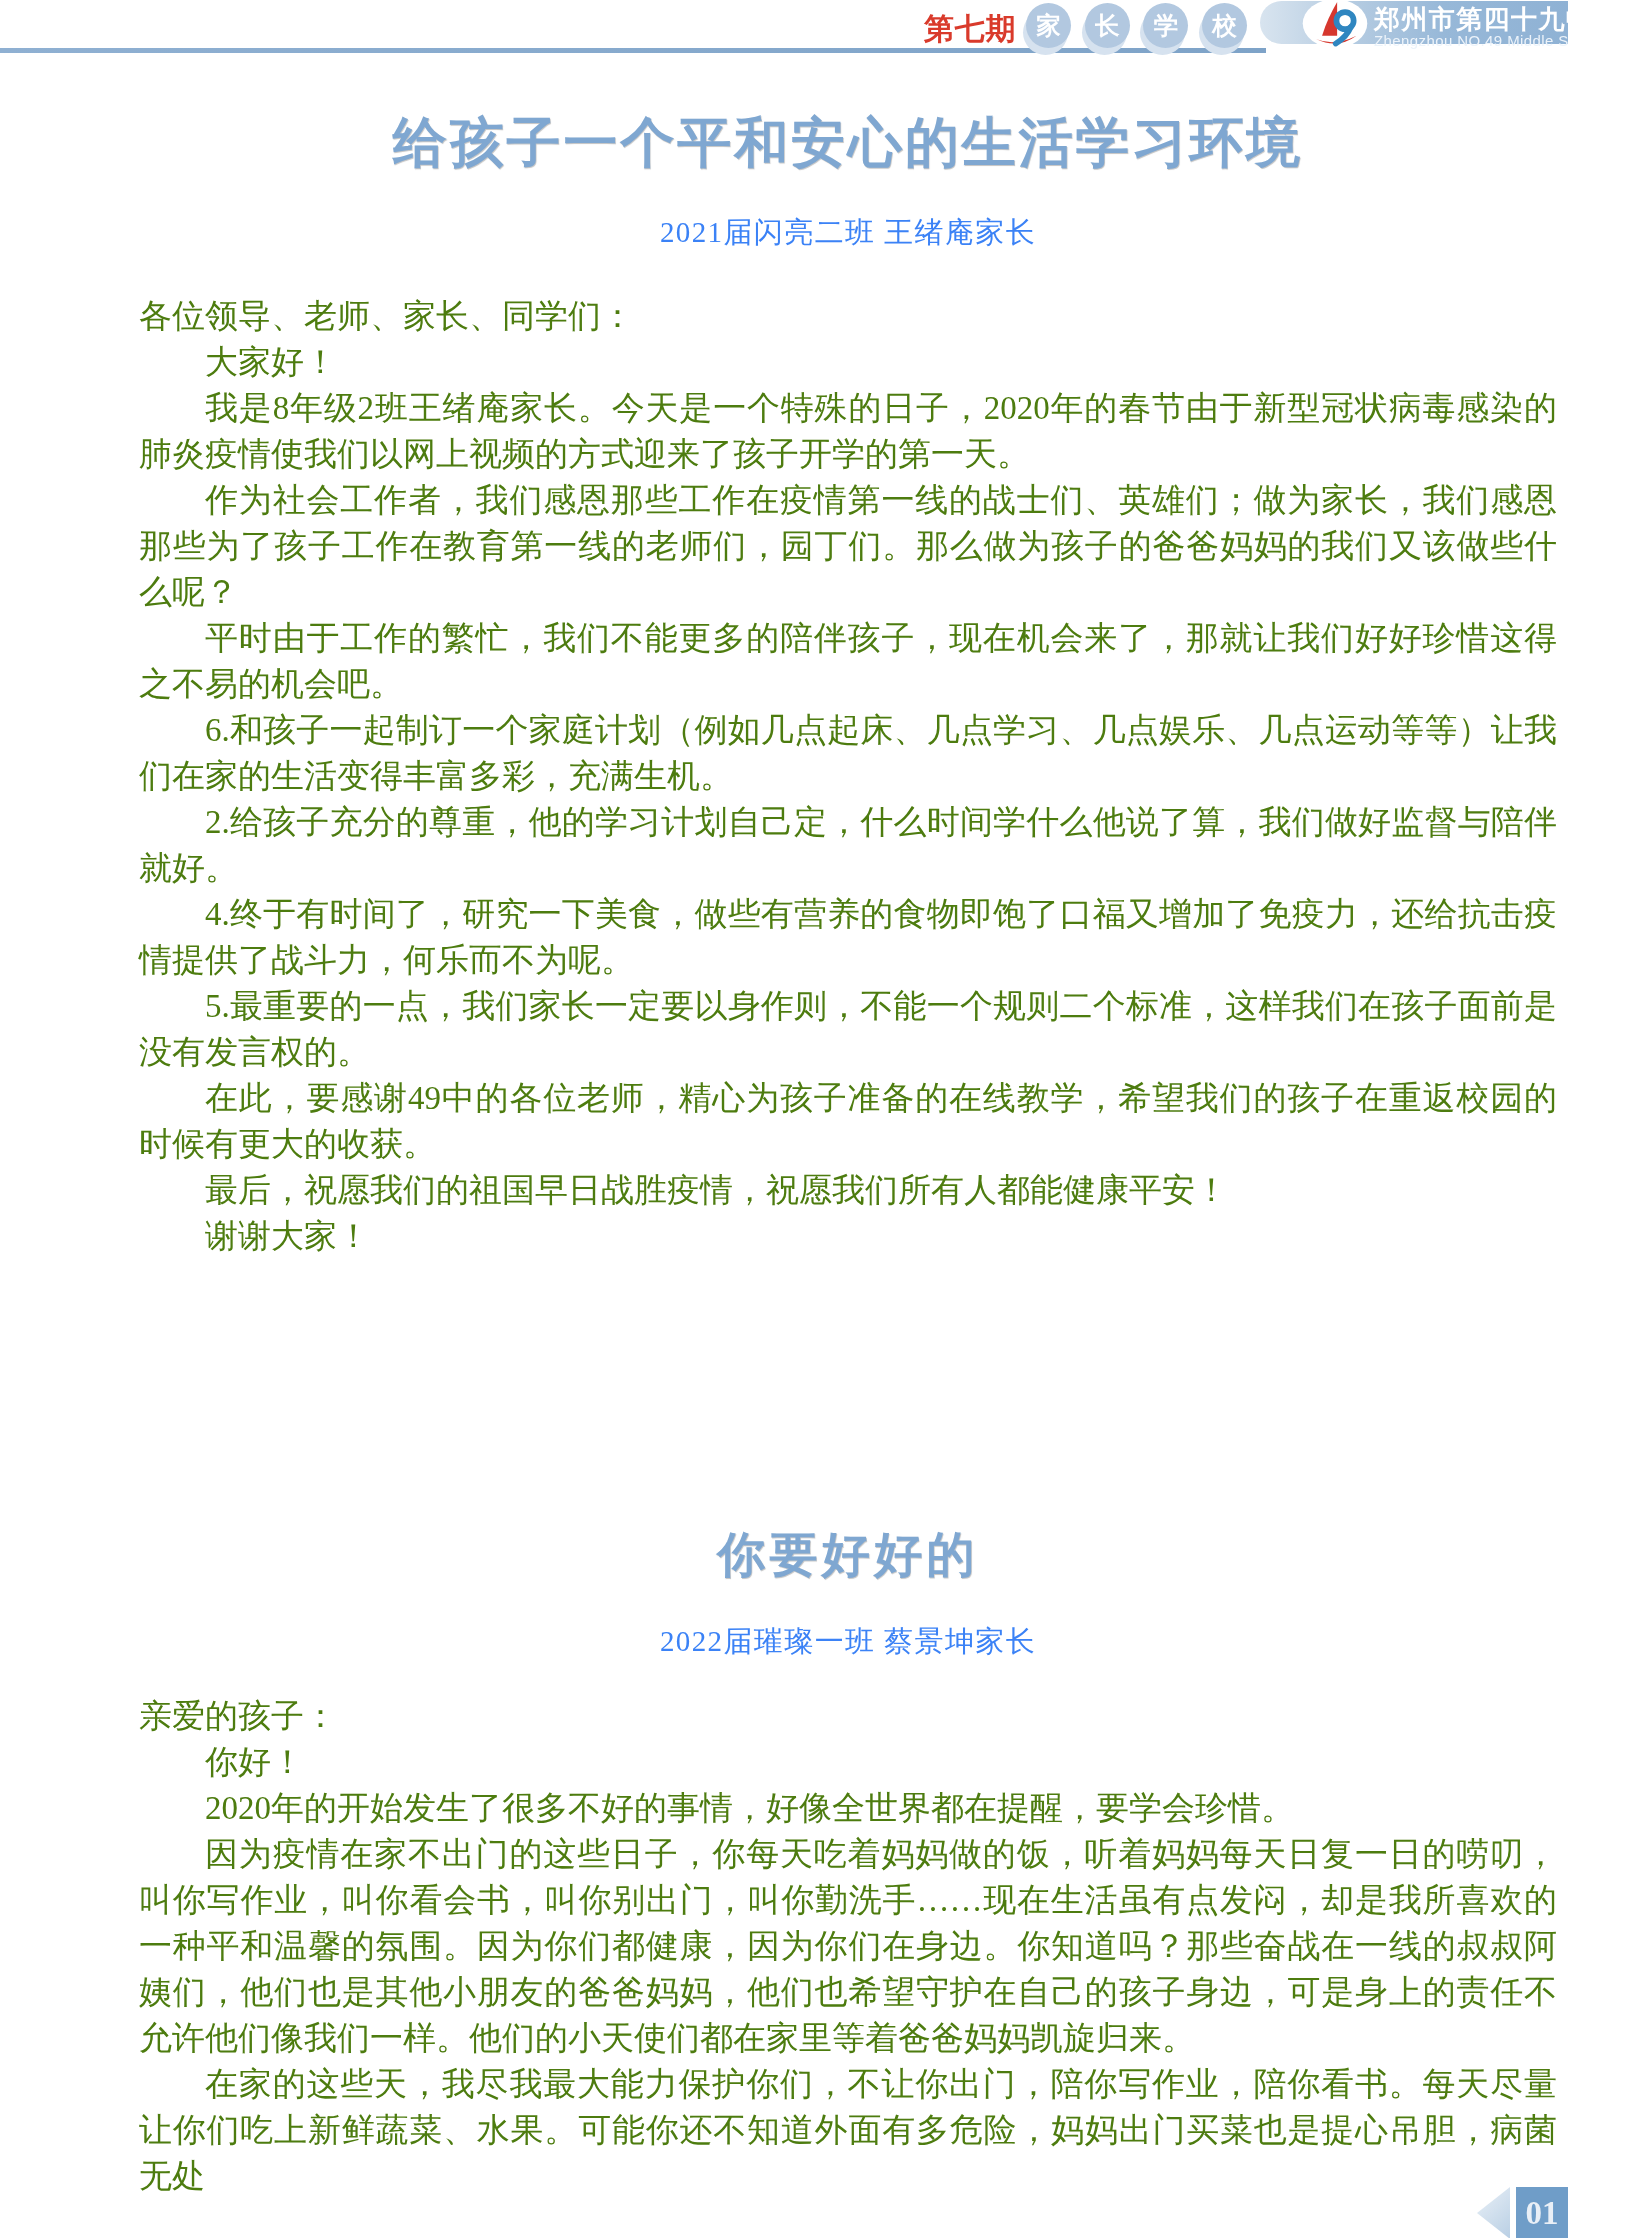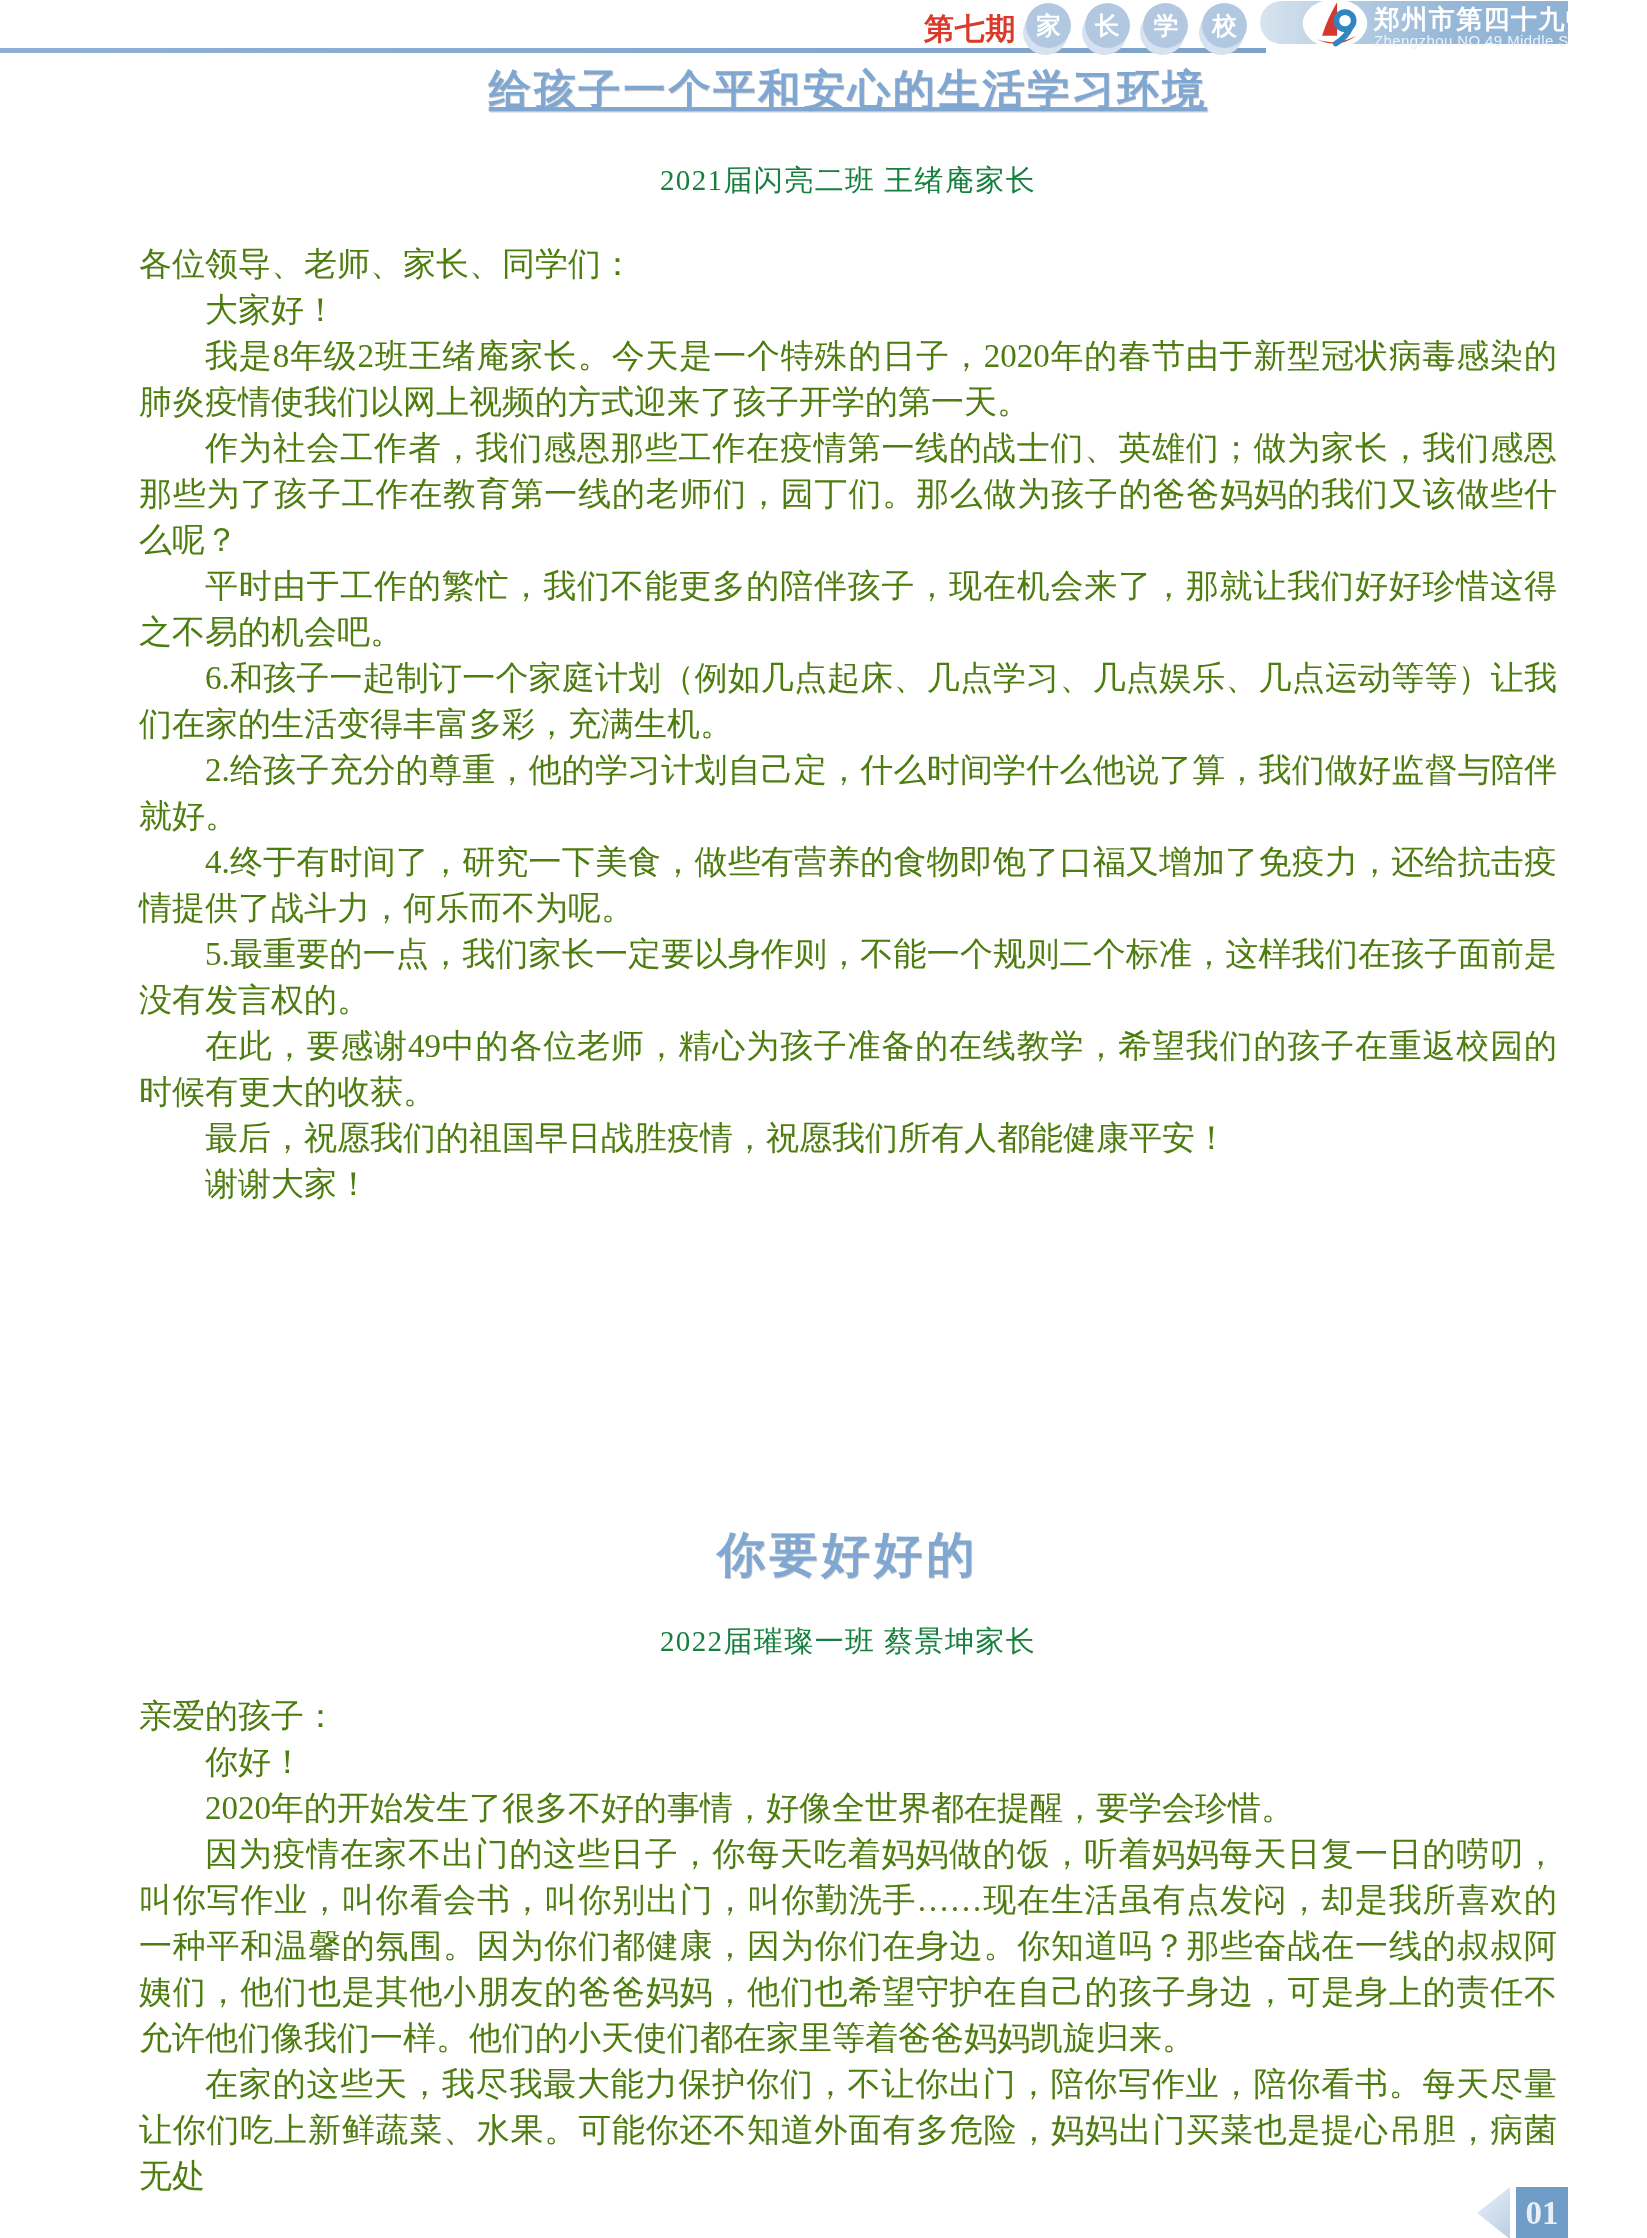--- a/index.html
+++ b/index.html
@@ -21,23 +21,23 @@
   .band{position:absolute;left:1260px;top:1.4px;width:383px;height:43px;border-radius:21.6px;z-index:2;
     background:linear-gradient(90deg,#d8e4ef 0%,#bacfe3 20%,#97b8d8 48%,#8aaed2 100%);}
   .band .logo{position:absolute;left:42px;top:-2.2px;width:66px;height:49px;}
   .band .school{position:absolute;left:114px;top:4.3px;font-family:"Liberation Sans","DejaVu Sans",sans-serif;}
   .school-cn{font-size:26px;line-height:27px;font-weight:bold;color:#ffffff;letter-spacing:1.4px;}
   .school-en{font-size:15px;line-height:15px;color:#ecf3fa;letter-spacing:0.4px;}
   
   .main-col{position:absolute;left:139px;top:0;width:1418px;}
   .article-title{margin:0;font-family:"Liberation Sans","DejaVu Sans",sans-serif;font-weight:bold;
     color:#7fa7d1;text-align:center;text-shadow:0.7px 1.4px 0.7px rgba(90,90,90,0.35);}
-  .title-1{padding-top:64px;font-size:42px;line-height:52px;letter-spacing:2.9px;text-decoration:underline;}
+  .title-1{padding-top:116px;font-size:54px;line-height:52px;letter-spacing:2.9px;}
   .title-2{padding-top:24px;font-size:48px;line-height:56px;letter-spacing:4.3px;text-align:center;}
-  .byline{text-align:center;font-size:29px;line-height:35px;color:#15803d;letter-spacing:1.4px;}
+  .byline{text-align:center;font-size:29px;line-height:35px;color:#3b82f6;letter-spacing:1.4px;}
   .byline-1{margin-top:47px;}
   .byline-2{margin-top:41px;}
   .article-body{font-size:33px;line-height:46px;text-align:justify;color:#4d7c0f;}
   .body-1{margin-top:43px;}
   .body-2{margin-top:34px;}
   .article-body p{margin:0;text-indent:2em;}
   .article-body p.no-indent{text-indent:0;}
   .article-2{position:absolute;top:1503px;left:0;right:0;}
   
   .corner-triangle{position:absolute;right:58px;bottom:0;width:33px;height:52px;

